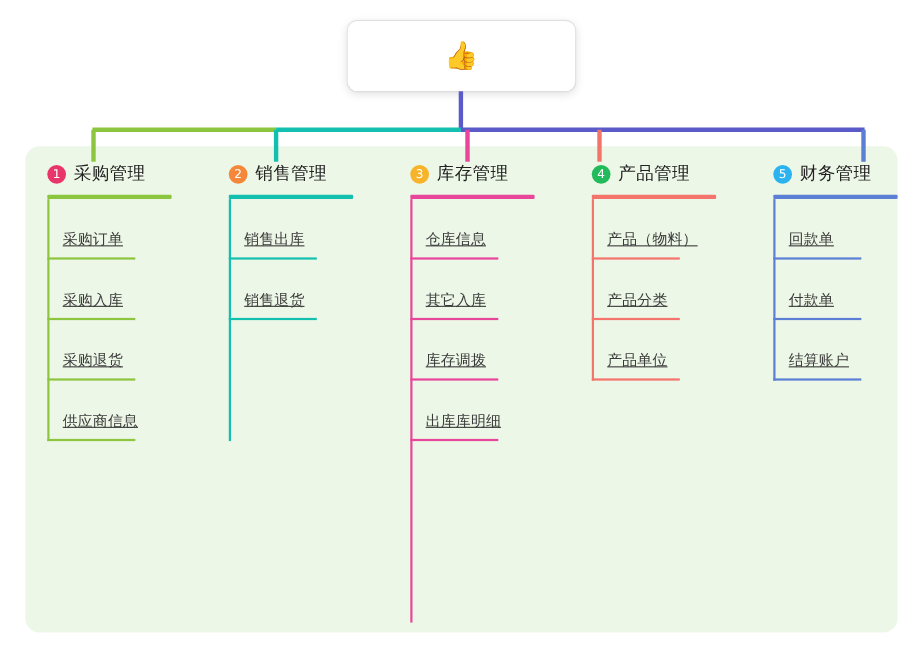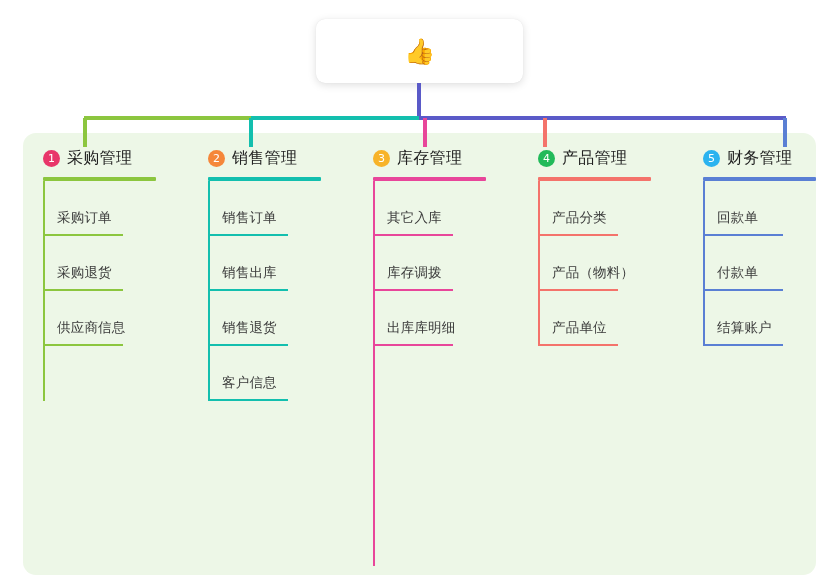--- a/index.html
+++ b/index.html
@@ -107,20 +107,21 @@
     height: 55px;
   }
   .leaf-label {
     position: absolute;
     left: 24px;
     bottom: 9px;
     font-size: 13.5px;
     color: #3a3a3a;
     white-space: nowrap;
     letter-spacing: 0.2px;
+    text-decoration: underline;
   }
   .leaf-rule {
     position: absolute;
     left: 10px;
     bottom: 0;
     height: 2px;
   }
 </style>
 </head>
 <body>
@@ -152,64 +153,64 @@
           <span class="col-title">采购管理</span>
         </div>
         <div class="header-rule" style="background: rgb(140, 198, 63); width: 113px; margin-left: 10px;"></div>
         <div class="leaf-list">
           <div class="spine" style="background: rgb(140, 198, 63); height: 220px;"></div>
           <div class="leaf">
             <span class="leaf-label">采购订单</span>
             <div class="leaf-rule" style="background: rgb(140, 198, 63); width: 80px;"></div>
           </div>
           <div class="leaf">
+            <span class="leaf-label">采购入库</span>
+            <div class="leaf-rule" style="background: rgb(140, 198, 63); width: 80px;"></div>
+          </div>
+          <div class="leaf">
             <span class="leaf-label">采购退货</span>
             <div class="leaf-rule" style="background: rgb(140, 198, 63); width: 80px;"></div>
           </div>
           <div class="leaf">
             <span class="leaf-label">供应商信息</span>
             <div class="leaf-rule" style="background: rgb(140, 198, 63); width: 80px;"></div>
           </div>
         </div>
       </div>
       <div class="column" style="left: 198px; width: 150px;">
         <div class="col-header">
           <span class="badge" style="background: rgb(245, 135, 58);">2</span>
           <span class="col-title">销售管理</span>
         </div>
         <div class="header-rule" style="background: rgb(19, 191, 174); width: 113px; margin-left: 10px;"></div>
         <div class="leaf-list">
           <div class="spine" style="background: rgb(19, 191, 174); height: 220px;"></div>
           <div class="leaf">
-            <span class="leaf-label">销售订单</span>
-            <div class="leaf-rule" style="background: rgb(19, 191, 174); width: 80px;"></div>
-          </div>
-          <div class="leaf">
             <span class="leaf-label">销售出库</span>
             <div class="leaf-rule" style="background: rgb(19, 191, 174); width: 80px;"></div>
           </div>
           <div class="leaf">
             <span class="leaf-label">销售退货</span>
             <div class="leaf-rule" style="background: rgb(19, 191, 174); width: 80px;"></div>
           </div>
-          <div class="leaf">
-            <span class="leaf-label">客户信息</span>
-            <div class="leaf-rule" style="background: rgb(19, 191, 174); width: 80px;"></div>
-          </div>
         </div>
       </div>
       <div class="column" style="left: 363px; width: 150px;">
         <div class="col-header">
           <span class="badge" style="background: rgb(247, 179, 41);">3</span>
           <span class="col-title">库存管理</span>
         </div>
         <div class="header-rule" style="background: rgb(232, 70, 154); width: 113px; margin-left: 10px;"></div>
         <div class="leaf-list">
           <div class="spine" style="background: rgb(232, 70, 154); height: 385px;"></div>
           <div class="leaf">
+            <span class="leaf-label">仓库信息</span>
+            <div class="leaf-rule" style="background: rgb(232, 70, 154); width: 80px;"></div>
+          </div>
+          <div class="leaf">
             <span class="leaf-label">其它入库</span>
             <div class="leaf-rule" style="background: rgb(232, 70, 154); width: 80px;"></div>
           </div>
           <div class="leaf">
             <span class="leaf-label">库存调拨</span>
             <div class="leaf-rule" style="background: rgb(232, 70, 154); width: 80px;"></div>
           </div>
           <div class="leaf">
             <span class="leaf-label">出库库明细</span>
             <div class="leaf-rule" style="background: rgb(232, 70, 154); width: 80px;"></div>
@@ -218,28 +219,28 @@
       </div>
       <div class="column" style="left: 528px; width: 150px;">
         <div class="col-header">
           <span class="badge" style="background: rgb(34, 186, 90);">4</span>
           <span class="col-title">产品管理</span>
         </div>
         <div class="header-rule" style="background: rgb(244, 115, 107); width: 113px; margin-left: 10px;"></div>
         <div class="leaf-list">
           <div class="spine" style="background: rgb(244, 115, 107); height: 165px;"></div>
           <div class="leaf">
+            <span class="leaf-label">产品（物料）</span>
+            <div class="leaf-rule" style="background: rgb(244, 115, 107); width: 80px;"></div>
+          </div>
+          <div class="leaf">
             <span class="leaf-label">产品分类</span>
             <div class="leaf-rule" style="background: rgb(244, 115, 107); width: 80px;"></div>
           </div>
           <div class="leaf">
-            <span class="leaf-label">产品（物料）</span>
-            <div class="leaf-rule" style="background: rgb(244, 115, 107); width: 80px;"></div>
-          </div>
-          <div class="leaf">
             <span class="leaf-label">产品单位</span>
             <div class="leaf-rule" style="background: rgb(244, 115, 107); width: 80px;"></div>
           </div>
         </div>
       </div>
       <div class="column" style="left: 693px; width: 150px;">
         <div class="col-header">
           <span class="badge" style="background: rgb(43, 179, 239);">5</span>
           <span class="col-title">财务管理</span>
         </div>

